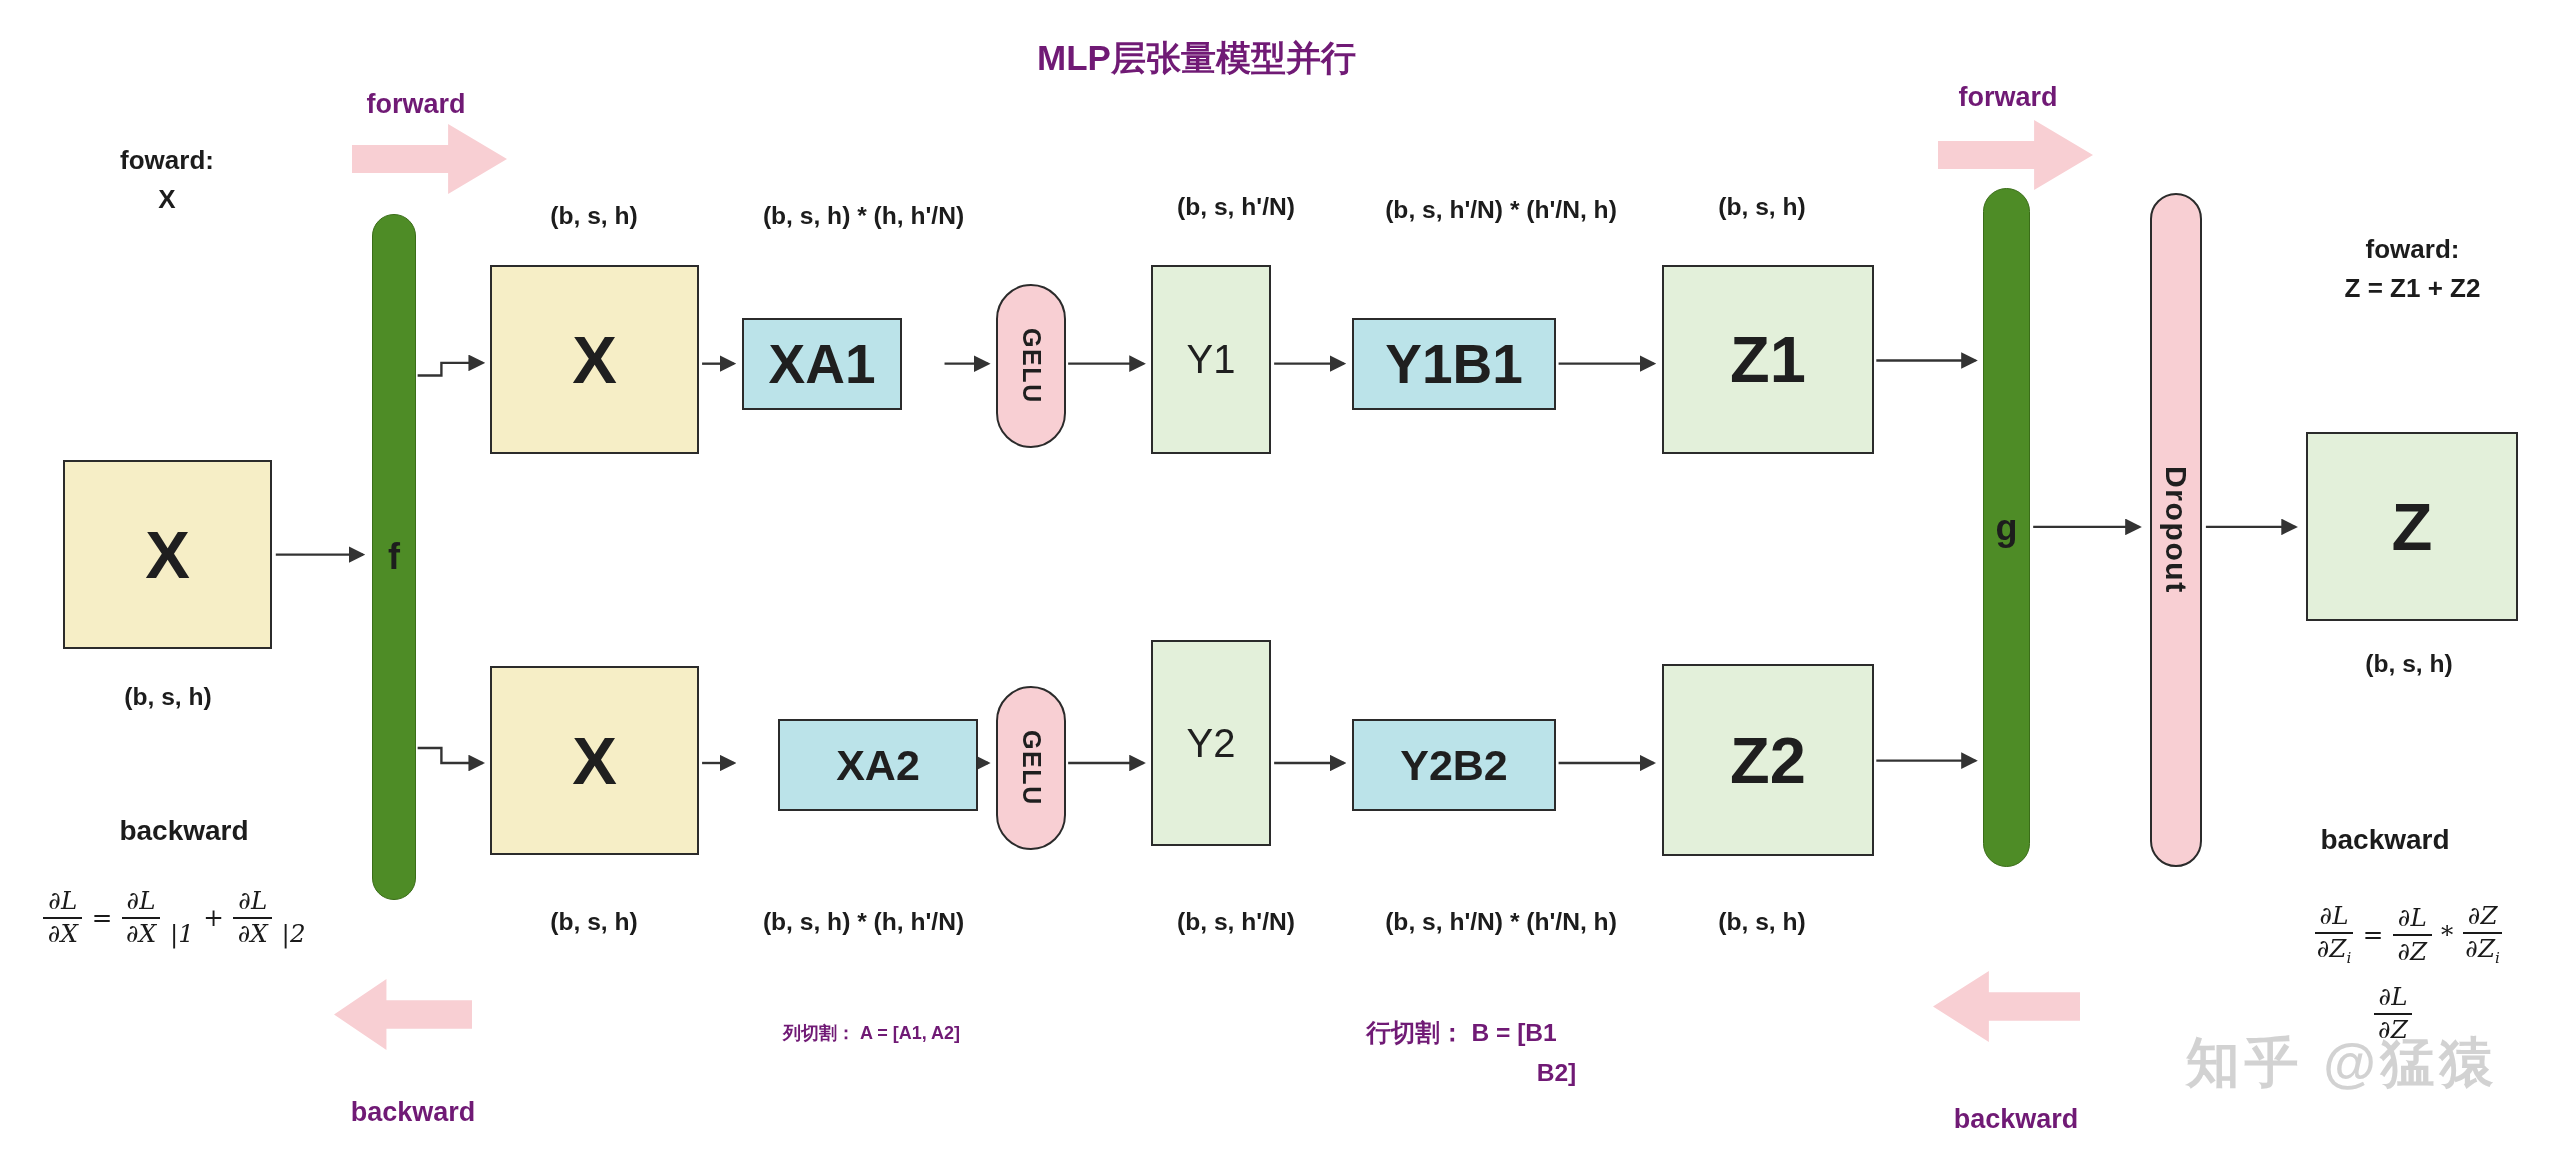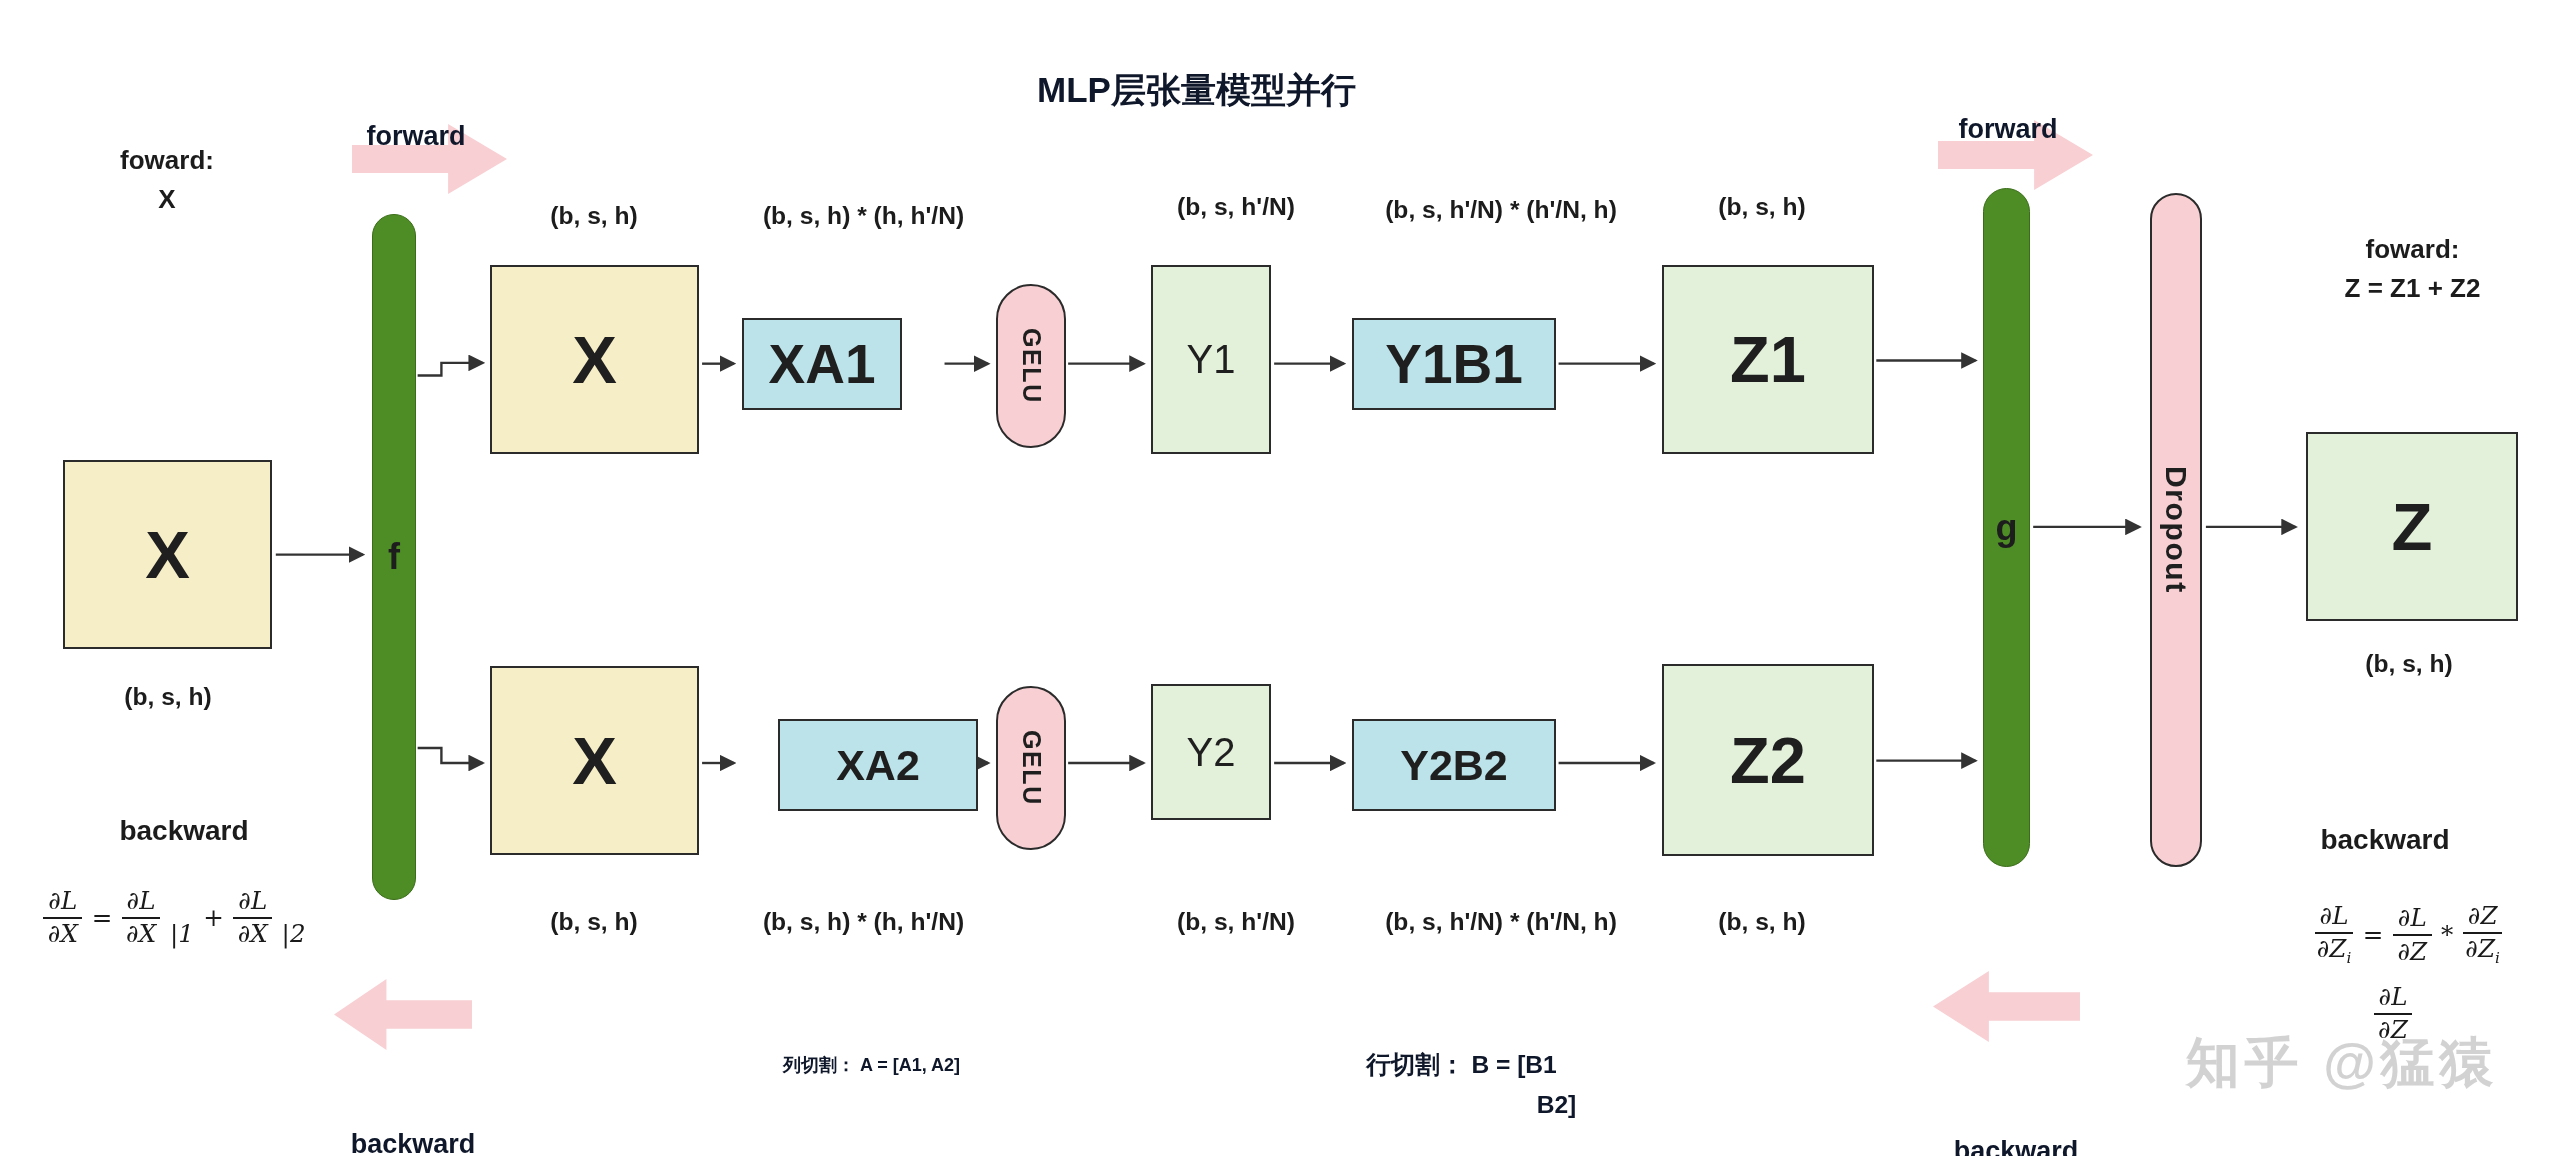--- a/index.html
+++ b/index.html
@@ -11,21 +11,21 @@
   .yellow{background:#f6eec6;}
   .cyan{background:#bbe3e9;}
   .lgreen{background:#e3f0da;}
   .pinkfill{background:#f8cfd3;}
   .capsule{border-radius:36px;}
   .gbar{position:absolute;background:#4e8c26;border:1.6px solid #3a6d18;border-radius:24px;
         display:flex;align-items:center;justify-content:center;z-index:2;color:#1d1d1d;
         box-sizing:border-box;font-weight:700;font-size:36px;}
   .vtext{writing-mode:vertical-rl;letter-spacing:1.6px;}
   .lbl{position:absolute;z-index:3;text-align:center;color:#1c1c1c;font-weight:700;}
-  .red{color:#0f172a;margin-top:32px;}
+  .red{color:#701a75;}
   .arrowR{position:absolute;background:#f8cfd3;z-index:2;
           clip-path:polygon(0% 30%,62% 30%,62% 0%,100% 50%,62% 100%,62% 70%,0% 70%);}
   .arrowL{position:absolute;background:#f8cfd3;z-index:2;
           clip-path:polygon(100% 30%,38% 30%,38% 0%,0% 50%,38% 100%,38% 70%,100% 70%);}
   .formula{position:absolute;z-index:3;font-family:"DejaVu Serif","Liberation Serif",serif;
            font-style:italic;font-size:24.6px;color:#1a1a1a;display:flex;align-items:center;
            justify-content:center;gap:9.5px;}
   .frac{display:inline-flex;flex-direction:column;align-items:center;line-height:1.15;}
   .frac .num{border-bottom:2.4px solid #1a1a1a;padding:0 4.8px 1.6px;}
   .frac .den{padding-top:1.6px;}
@@ -137,21 +137,21 @@
 
   <div class="box yellow" style="left:490px;top:666px;width:209px;height:189px;font-size:67px;font-weight:700;">
     <span>X</span>
   </div>
   <div class="box cyan" style="left:778px;top:719px;width:200px;height:92px;font-size:43px;font-weight:600;">
     <span>XA2</span>
   </div>
   <div class="box pinkfill capsule" style="left:996px;top:686px;width:70px;height:164px;font-size:25px;font-weight:600;">
     <span class="vtext">GELU</span>
   </div>
-  <div class="box lgreen" style="left:1151px;top:684px;width:120px;height:136px;font-size:40px;font-weight:500;">
+  <div class="box lgreen" style="left:1151px;top:640px;width:120px;height:206px;font-size:40px;font-weight:500;">
     <span>Y2</span>
   </div>
   <div class="box cyan" style="left:1352px;top:719px;width:204px;height:92px;font-size:43px;font-weight:600;">
     <span>Y2B2</span>
   </div>
   <div class="box lgreen" style="left:1662px;top:664px;width:212px;height:192px;font-size:65px;font-weight:700;">
     <span>Z2</span>
   </div>
 
   <div class="lbl" style="left:475px;top:908px;width:238px;font-size:24.6px;">(b, s, h)</div>

